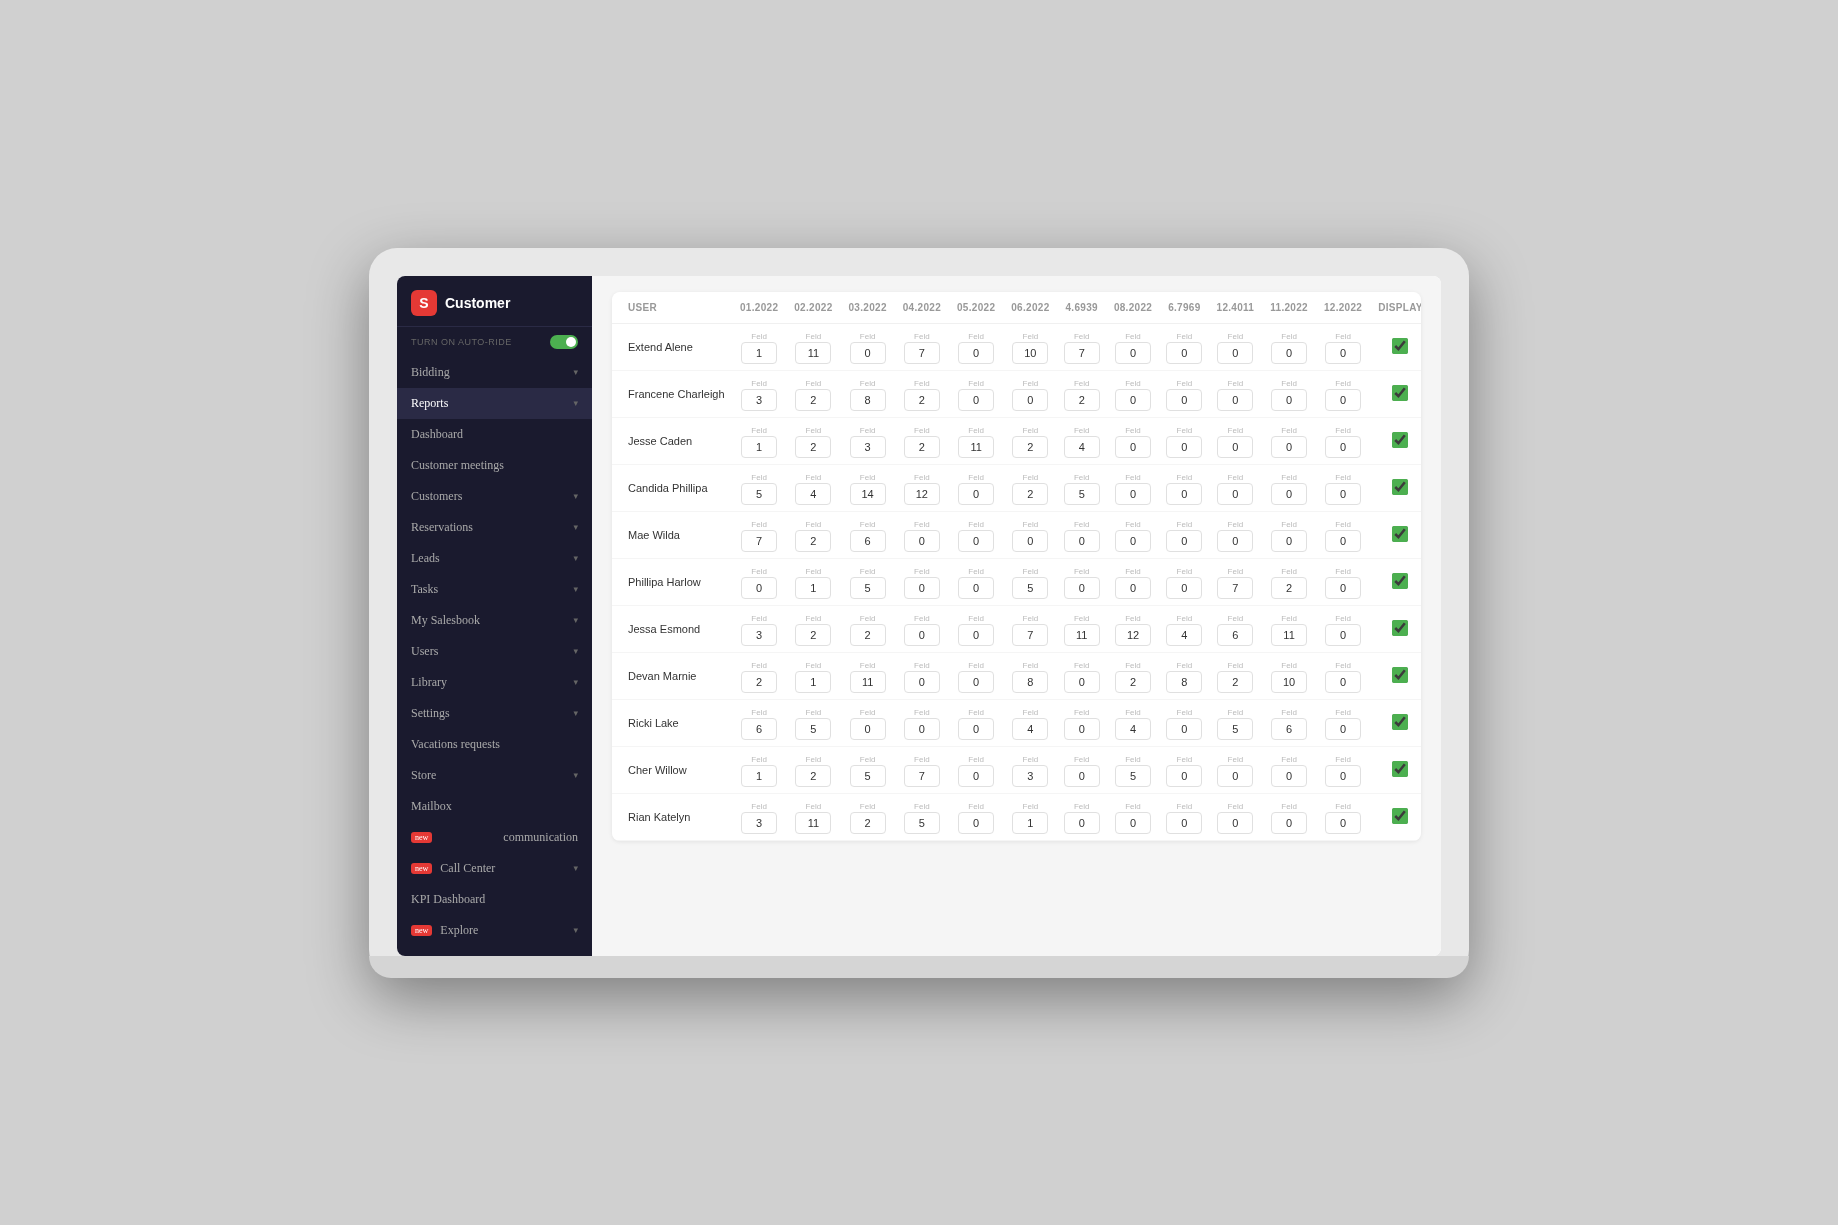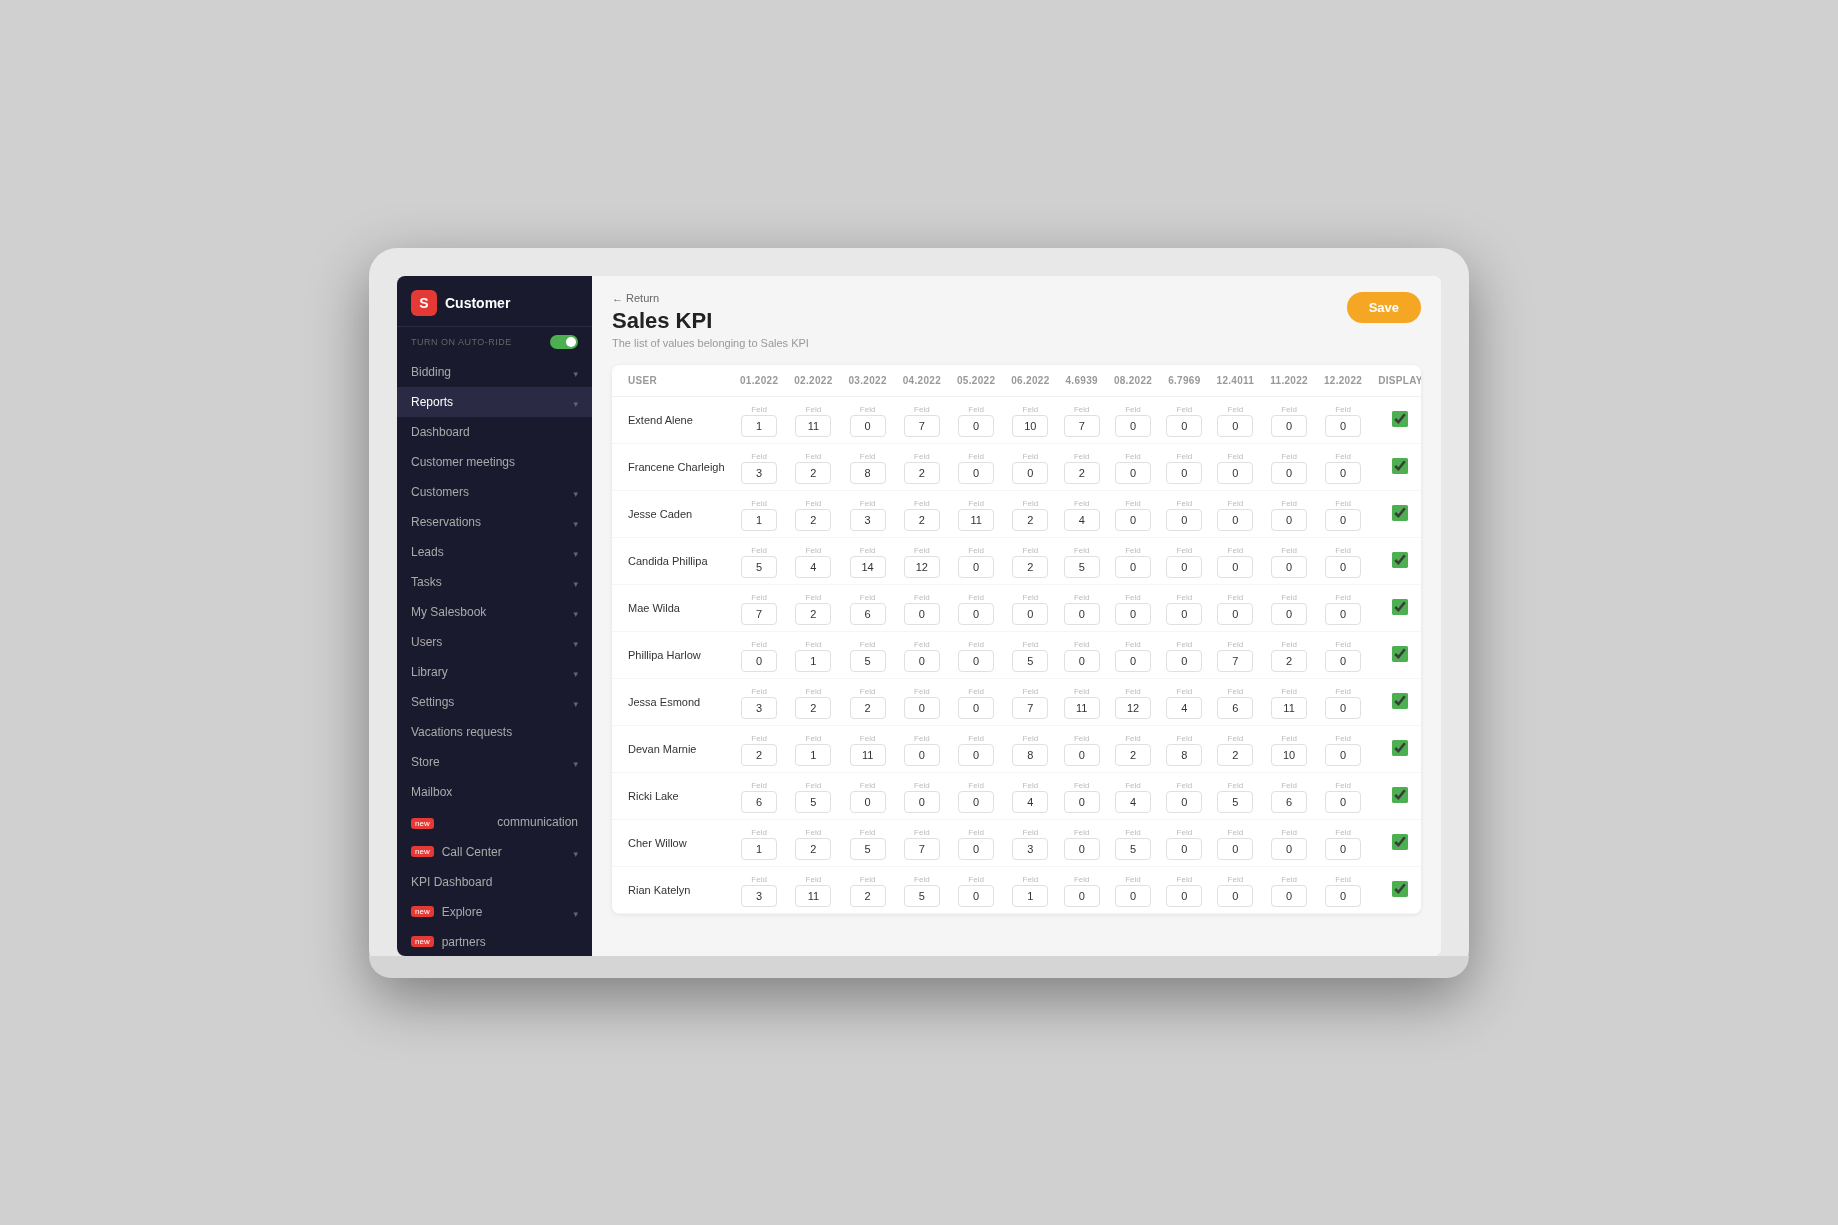--- a/index.html
+++ b/index.html
@@ -100,26 +100,27 @@
       width: 10px;
       height: 10px;
       background: #fff;
       border-radius: 50%;
       top: 2px;
       right: 2px;
     }
     .sidebar-nav { flex: 1; }
     .nav-item {
       display: flex;
-      align-items: flex-end;
+      align-items: center;
       justify-content: space-between;
       padding: 8px 14px;
       font-size: 12px;
       color: #aaa;
       cursor: pointer;
+      font-family: Liberation Serif, serif;
     }
     .nav-item.active { background: #2a2a45; color: #fff; }
     .nav-item .chevron { font-size: 9px; color: #666; }
     .nav-badge {
       background: #e53935;
       color: #fff;
       font-size: 8px;
       padding: 1px 4px;
       border-radius: 3px;
       margin-right: 4px;
@@ -420,30 +421,20 @@
           </div>
 
         </nav>
 
       </div>
 
       <div class="main-content">
 
 
         <div class="page-content">
-          <div class="page-header">
-            <div>
-              <div class="back-btn">
-                <span>← Return</span>
-              </div>
-              <h1 class="page-title">Sales KPI</h1>
-              <p class="page-subtitle">The list of values belonging to Sales KPI</p>
-            </div>
-            <button class="save-btn">Save</button>
-          </div>
 
           <div class="kpi-table-wrapper">
             <table class="kpi-table">
               <thead>
                 <tr id="table-header-row">
                     <th class="user-col">USER</th>
                     <th>01.2022</th>
                     <th>02.2022</th>
                     <th>03.2022</th>
                     <th>04.2022</th>

